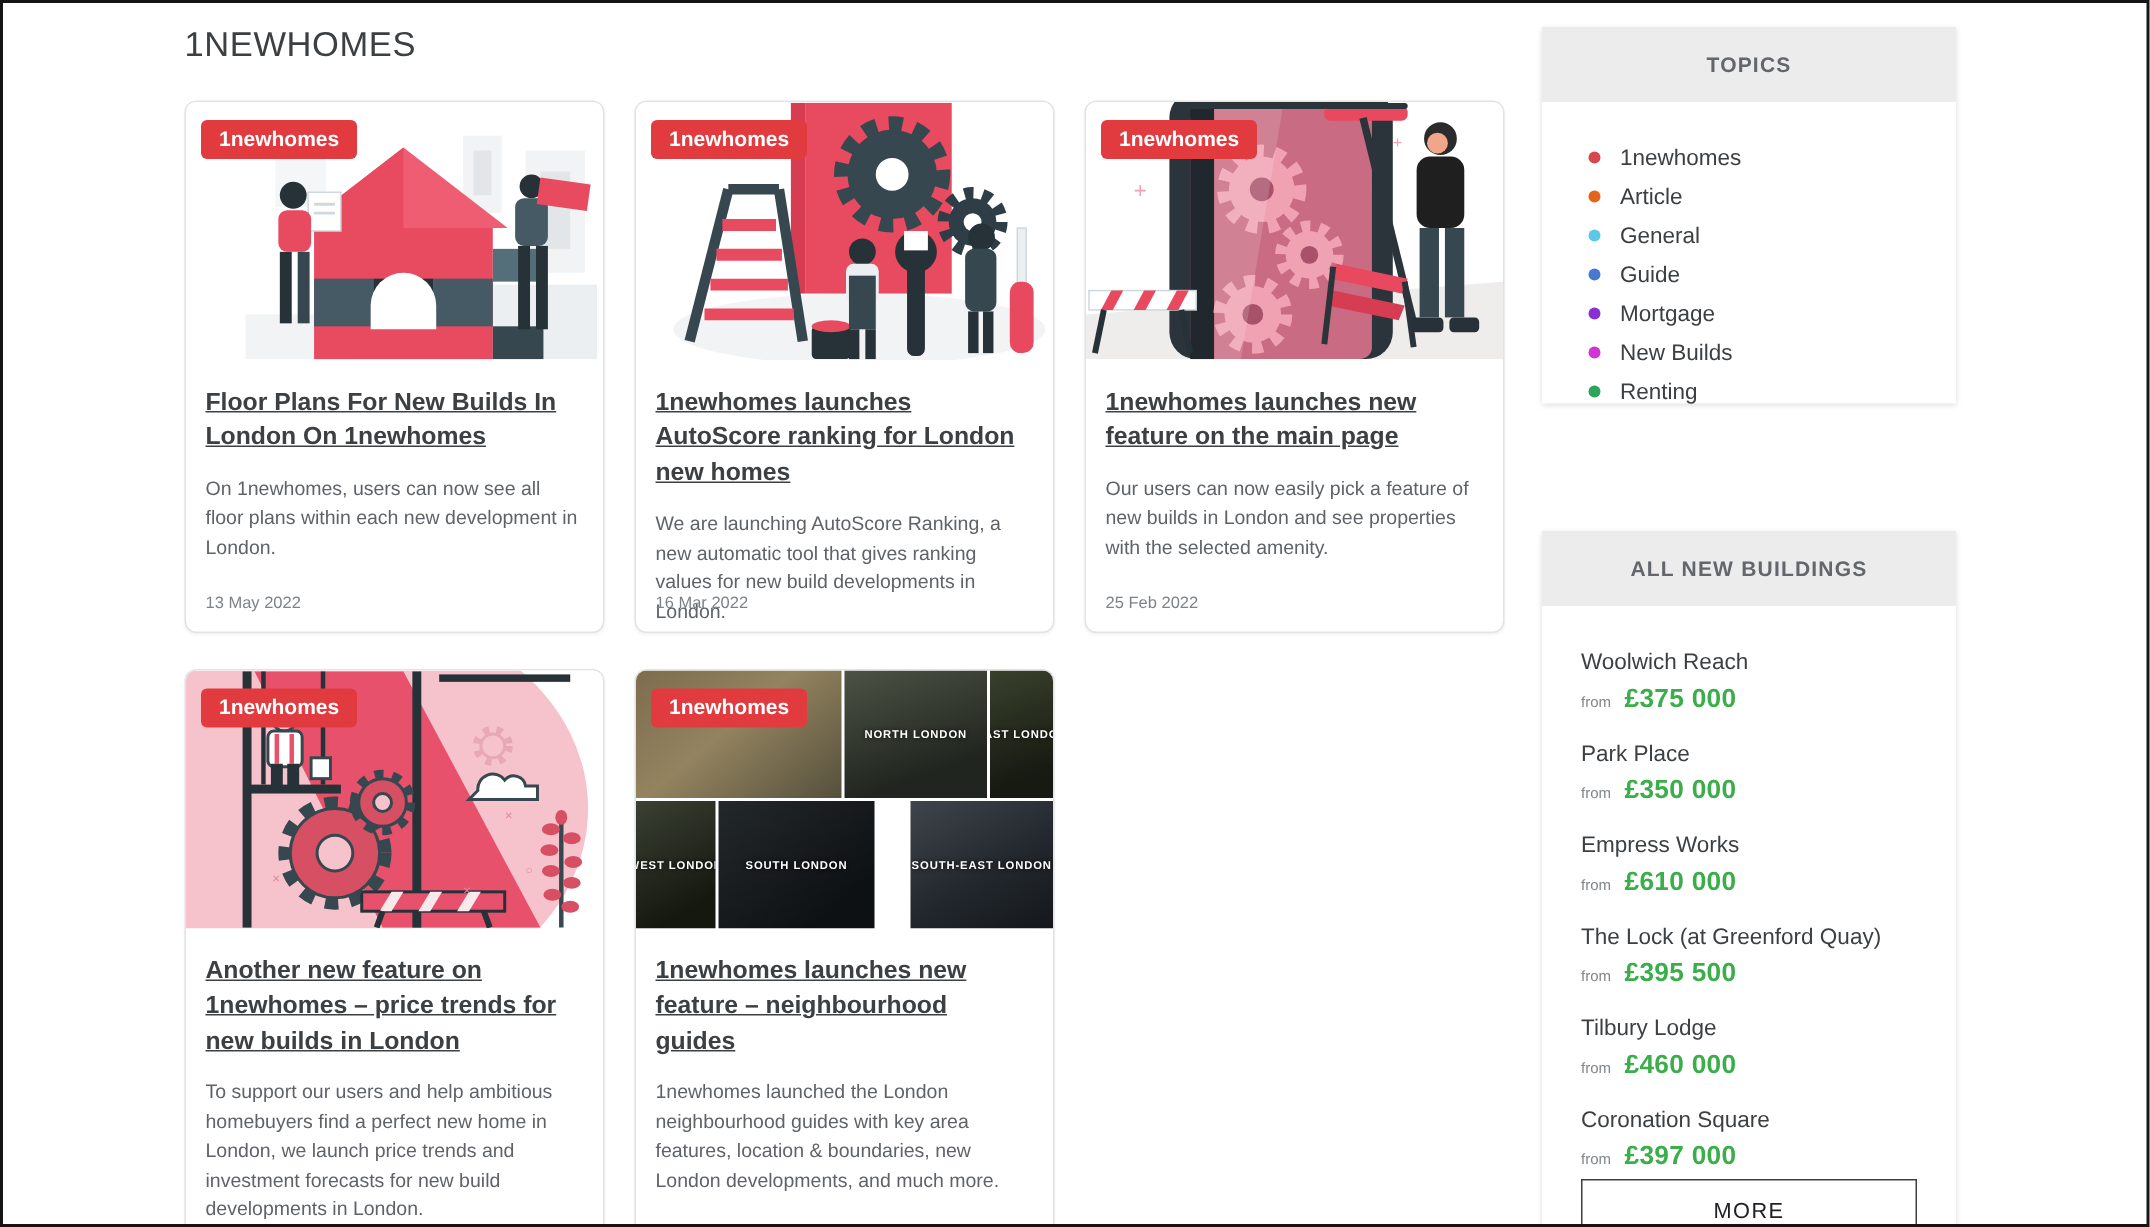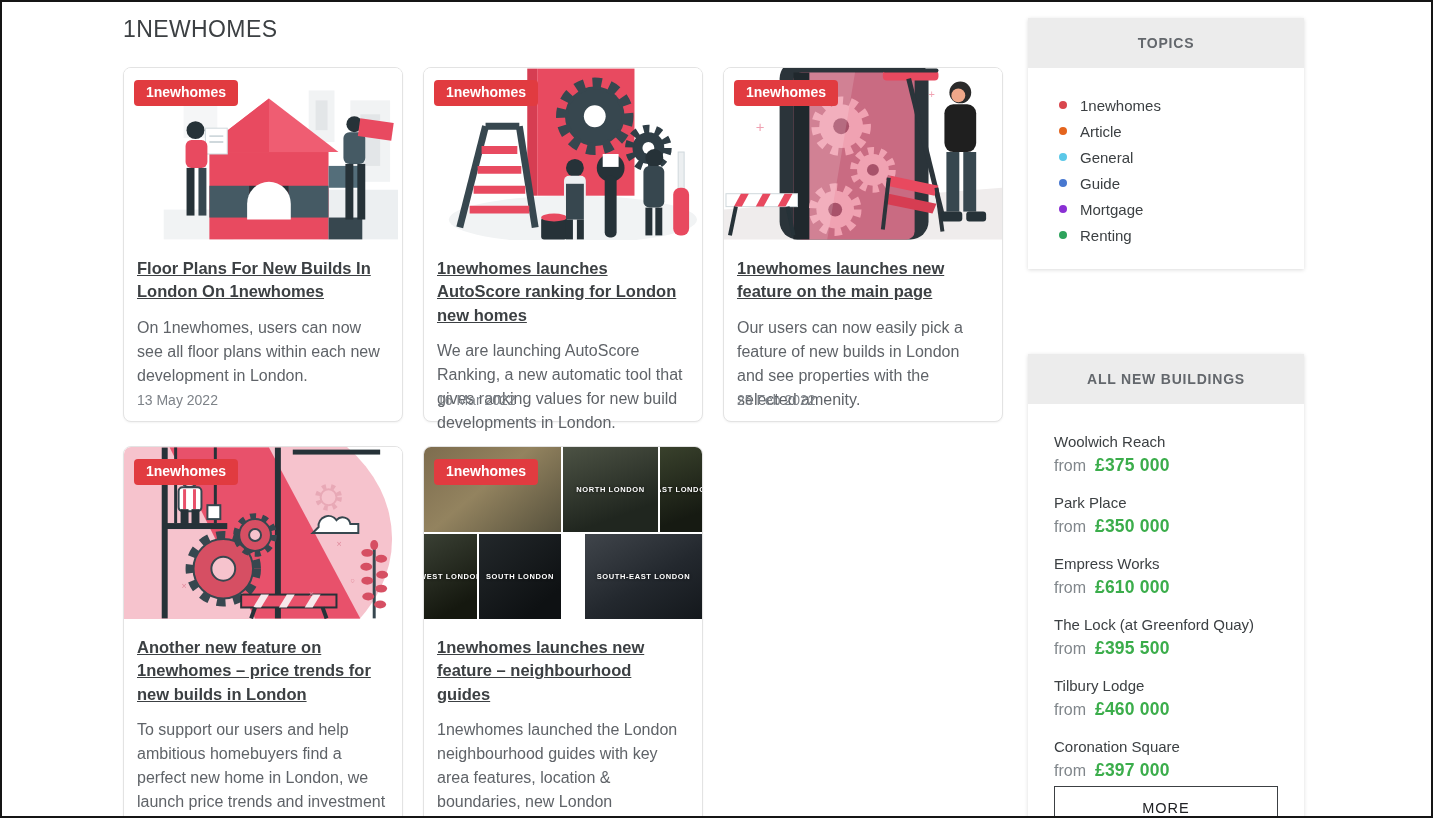--- a/index.html
+++ b/index.html
@@ -34,35 +34,35 @@
   .badge{
     position:absolute; top:12px; left:10px; z-index:3;
     background:var(--badge-red); color:#fff; font-size:14px; font-weight:700;
     padding:5px 12px 6px; border-radius:4px; line-height:1.1; cursor:pointer;
   }
   .card-body{padding:17px 13px 0 13px;}
   .card-title{
     display:inline; font-size:16.5px; line-height:1.42; color:var(--text-dark);
     text-decoration:underline; font-weight:700; cursor:pointer;
   }
-  .card-text{margin-top:12px; font-size:16px; line-height:1.5; color:var(--text-gray);}
-  .card-date{position:absolute; left:13px; bottom:13px; font-size:14px; color:#7d8288;}
+  .card-text{margin-top:12px; font-size:13px; line-height:1.5; color:var(--text-gray);}
+  .card-date{position:absolute; left:13px; bottom:13px; font-size:11px; color:#7d8288;}
   
   .collage{display:flex; flex-direction:column; gap:2px; width:100%; height:100%; background:#fff;}
   .collage-row{display:flex; gap:2px; flex:1; min-height:0;}
   .tile{position:relative; display:flex; align-items:center; justify-content:center; overflow:hidden;}
   .tile .tlabel{
     color:#fff; font-size:7.5px; font-weight:700; letter-spacing:.6px; white-space:nowrap;
     text-shadow:0 0 3px rgba(0,0,0,.8);
   }
   .t1{width:137px; background:linear-gradient(140deg,#7d6c4e 0%,#93835f 45%,#55503c 100%);}
   .t2{width:95px;  background:linear-gradient(160deg,#4c5244 0%,#20261f 75%);}
   .t3{flex:1;      background:linear-gradient(160deg,#39412c 0%,#161a12 80%);}
   .t4{width:53px;  background:linear-gradient(150deg,#3a4034 0%,#15180f 80%);}
-  .t5{width:82px;  background:linear-gradient(140deg,#23282b 0%,#0e1113 80%);}
+  .t5{width:104px;  background:linear-gradient(140deg,#23282b 0%,#0e1113 80%);}
   .t6{flex:1;      background:linear-gradient(150deg,#40454b 0%,#23282e 55%,#14181c 100%);margin-left:22px;}
   .t7{width:137px; background:linear-gradient(140deg,#5d5f58 0%,#3b3d38 80%);}
   .t8{width:88px;  background:linear-gradient(140deg,#514a3c 0%,#2c2a22 80%);}
   .t9{flex:1; background:#fff;}
   .t9 .tlabel{color:#8a8a8a; font-size:5px; font-weight:400; text-shadow:none;
     position:absolute; right:3px; bottom:3px; letter-spacing:.2px;}
   .sketch{position:absolute; top:6px; right:2px;}
   
   .panel{position:absolute; left:1026px; width:276px; background:#fff;
     box-shadow:0 1px 4px rgba(0,0,0,.14);}
@@ -74,21 +74,21 @@
   }
   .topics-list{list-style:none; padding:24px 0 0 31px;}
   .topics-list li{
     display:flex; align-items:center; height:26px; font-size:15px; color:var(--text-dark); cursor:pointer;
   }
   .dot{width:8px; height:8px; border-radius:50%; margin-right:13px; flex:none; background:#999;}
   .buildings-list{padding:28px 16px 0 26px;}
   .bitem{margin-bottom:17px; cursor:pointer;}
   .bname{font-size:15px; color:var(--text-dark); line-height:20px;}
   .bprice-row{margin-top:3px; display:flex; align-items:baseline;}
-  .from{font-size:16px; color:#80868b; margin-right:9px;}
+  .from{font-size:10px; color:#80868b; margin-right:9px;}
   .bprice{font-size:17.5px; font-weight:700; color:var(--price-green); letter-spacing:.2px;}
   .more-btn{
     position:absolute; left:26px; top:432px; width:224px; height:44px;
     background:#fff; border:1px solid #3c4043; color:#202124;
     font-family:inherit; font-size:14.5px; letter-spacing:1px;
     display:flex; align-items:center; justify-content:center; cursor:pointer;
   }
 </style>
 </head>
 <body>
@@ -353,20 +353,24 @@
       </li>
     <li>
         <span class="dot" style="background-color: rgb(72, 120, 208);"></span>
         <span>Guide</span>
       </li>
     <li>
         <span class="dot" style="background-color: rgb(138, 47, 212);"></span>
         <span>Mortgage</span>
       </li>
     <li>
+        <span class="dot" style="background-color: rgb(209, 52, 209);"></span>
+        <span>New Builds</span>
+      </li>
+    <li>
         <span class="dot" style="background-color: rgb(45, 163, 92);"></span>
         <span>Renting</span>
       </li>
   </ul>
 </div>
 
 <div class="panel panel-buildings">
   <div class="panel-header">ALL NEW BUILDINGS</div>
   <div class="buildings-list">
     <div class="bitem">

